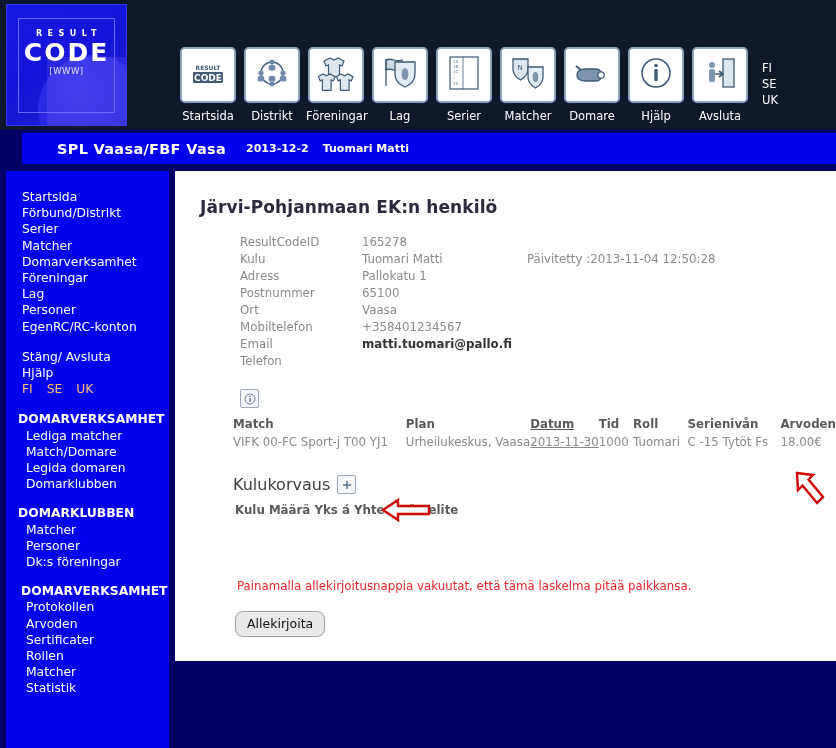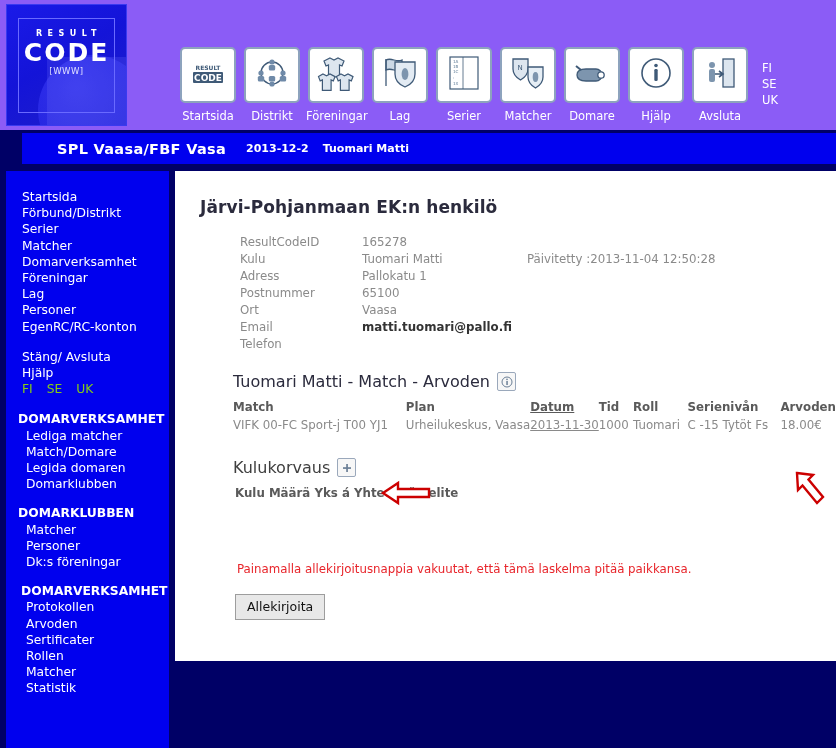--- a/index.html
+++ b/index.html
@@ -12,21 +12,21 @@
     background: #000066;
     font-family: "DejaVu Sans", "Liberation Sans", sans-serif;
     overflow: hidden;
     position: relative;
   }
 
   
   #top-header {
     position: relative;
     height: 130px;
-    background: #8b5cf6;
+    background: #0f172a;
   }
   #logo-box {
     position: absolute;
     left: 6px;
     top: 4px;
     width: 121px;
     height: 122px;
     background: linear-gradient(150deg, #1a1ae8 0%, #1414d8 45%, #2020c8 100%);
     border: 1px solid #3a3af0;
     box-sizing: border-box;
@@ -195,21 +195,21 @@
     font-size: 12.3px;
     line-height: 16.2px;
     font-weight: bold;
     padding-left: 12px;
     white-space: nowrap;
   }
   .side-head.indent2 { padding-left: 15px; }
   .side-gap { height: 14px; }
   .side-gap-sm { height: 13px; }
   #lang-row {
-    color: #84cc16;
+    color: #fdba74;
     font-size: 12.3px;
     line-height: 16.2px;
     padding-left: 16px;
   }
   #lang-row span { cursor: pointer; margin-right: 10px; }
 
   
   #content {
     position: absolute;
     left: 175px;
@@ -324,21 +324,21 @@
     margin: 62px 0 0 62px;
     color: #e8252b;
     font-size: 11.8px;
   }
   #sign-button {
     margin: 18px 0 0 60px;
     display: inline-block;
     padding: 4px 11px 5px 11px;
     background: #e8e8e8;
     border: 1px solid #9d9d9d;
-    border-radius: 0;
+    border-radius: 8px;
     font-size: 12.5px;
     color: #111111;
     font-family: "DejaVu Sans", "Liberation Sans", sans-serif;
     cursor: pointer;
   }
   .rel { position: relative; }
 </style>
 </head>
 <body>
 
@@ -579,34 +579,38 @@
         <td class="lbl">Postnummer</td>
         <td class="val">65100</td>
         <td class="extra"></td>
       </tr>
       <tr>
         <td class="lbl">Ort</td>
         <td class="val">Vaasa</td>
         <td class="extra"></td>
       </tr>
       <tr>
+        <td class="lbl">Mobiltelefon</td>
+        <td class="val">+358401234567</td>
+        <td class="extra"></td>
+      </tr>
+      <tr>
         <td class="lbl">Email</td>
         <td class="val dark">matti.tuomari@pallo.fi</td>
         <td class="extra"></td>
       </tr>
       <tr>
         <td class="lbl">Telefon</td>
         <td class="val"></td>
         <td class="extra"></td>
       </tr>
     </tbody>
       </table>
 
     <div id="arvoden-head">
-      <span>Tuomari Matti - Match - Arvoden</span>
       <span class="icon-box">
         <svg width="12" height="12" viewBox="0 0 12 12" stroke="#6b7f96" stroke-width="1" fill="none">
           <circle cx="6" cy="6" r="5"></circle>
           <circle cx="6" cy="3.4" r=".8" fill="#6b7f96" stroke="none"></circle>
           <rect x="5.3" y="5" width="1.5" height="4" fill="#6b7f96" stroke="none"></rect>
         </svg>
       </span>
     </div>
 
     <table id="match-table">

